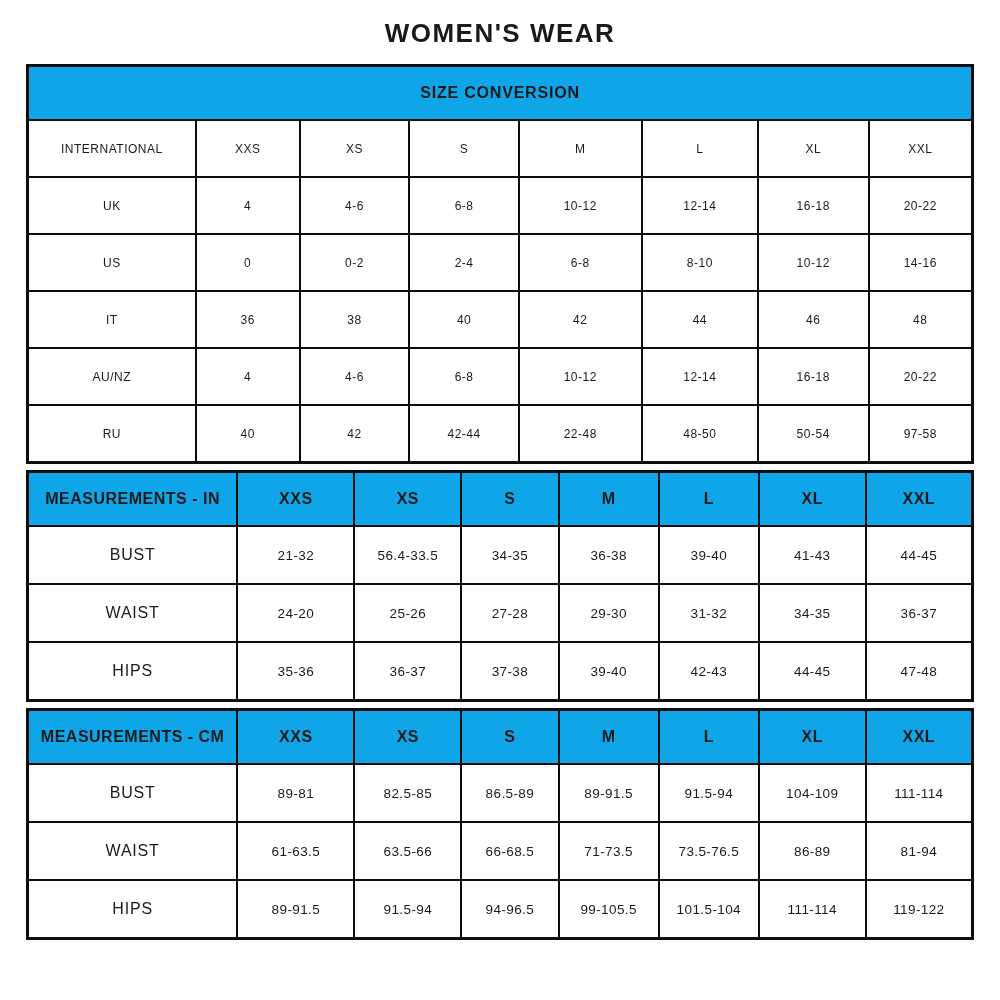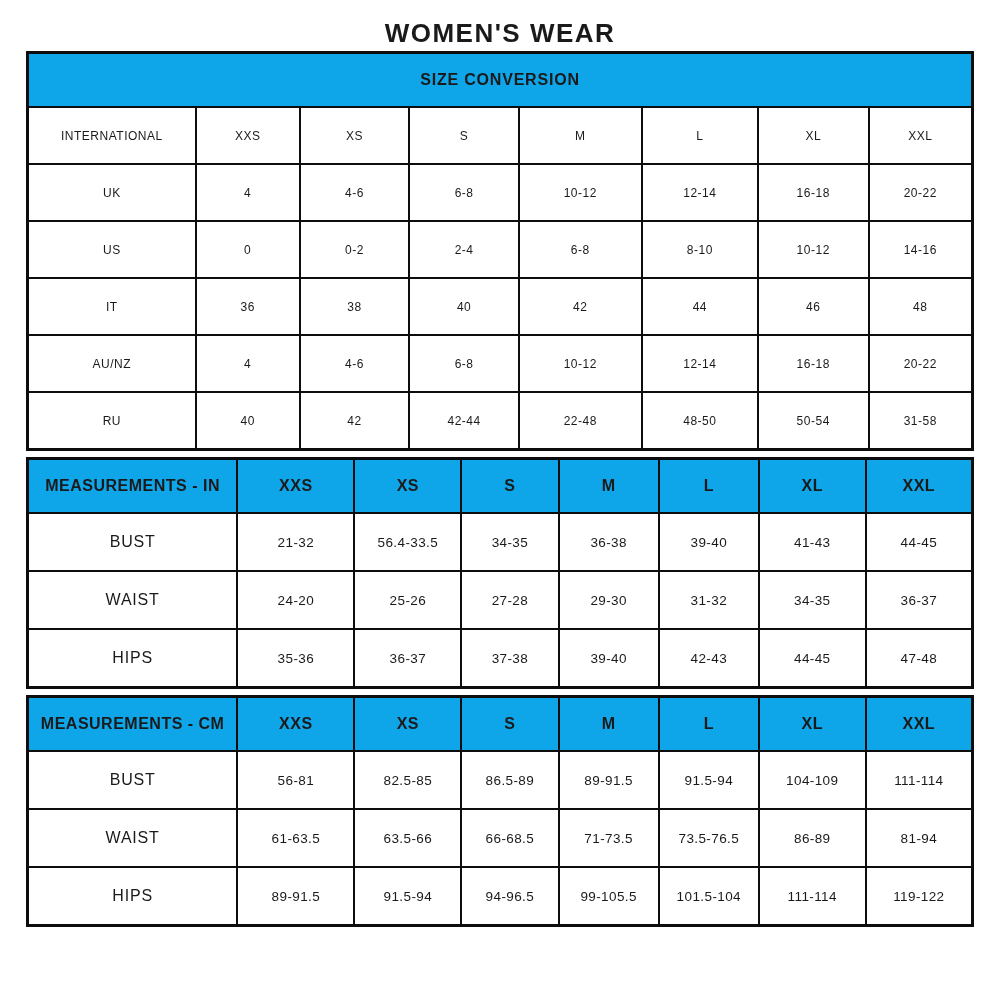--- a/index.html
+++ b/index.html
@@ -15,21 +15,21 @@
   .page {
     width: 948px;
     margin: 0 auto;
     padding-top: 12px;
   }
   .page-title {
     text-align: center;
     font-size: 26px;
     font-weight: bold;
     letter-spacing: 1.5px;
-    margin: 6px 0 2px 0;
+    margin: 6px 0 15px 0;
   }
   table {
     width: 100%;
     border-collapse: collapse;
     table-layout: fixed;
     border: 3px solid #0d0d0d;
   }
   td {
     border: 2px solid #0d0d0d;
     text-align: center;
@@ -146,21 +146,21 @@
           <td>20-22</td>
         </tr>
         <tr class="data-row">
           <td class="row-label">RU</td>
           <td>40</td>
           <td>42</td>
           <td>42-44</td>
           <td>22-48</td>
           <td>48-50</td>
           <td>50-54</td>
-          <td>31-58</td>
+          <td>97-58</td>
         </tr>
       </tbody>
   </table>
 
   <table class="t-meas">
     <colgroup>
       <col style="width:22.2%">
       <col style="width:12.4%">
       <col style="width:11.3%">
       <col style="width:10.3%">
@@ -230,21 +230,21 @@
           <td class="band">XXS</td>
           <td class="band">XS</td>
           <td class="band">S</td>
           <td class="band">M</td>
           <td class="band">L</td>
           <td class="band">XL</td>
           <td class="band">XXL</td>
         </tr>
         <tr class="data-row">
           <td class="row-label">BUST</td>
-          <td>56-81</td>
+          <td>89-81</td>
           <td>82.5-85</td>
           <td>86.5-89</td>
           <td>89-91.5</td>
           <td>91.5-94</td>
           <td>104-109</td>
           <td>111-114</td>
         </tr>
         <tr class="data-row">
           <td class="row-label">WAIST</td>
           <td>61-63.5</td>

